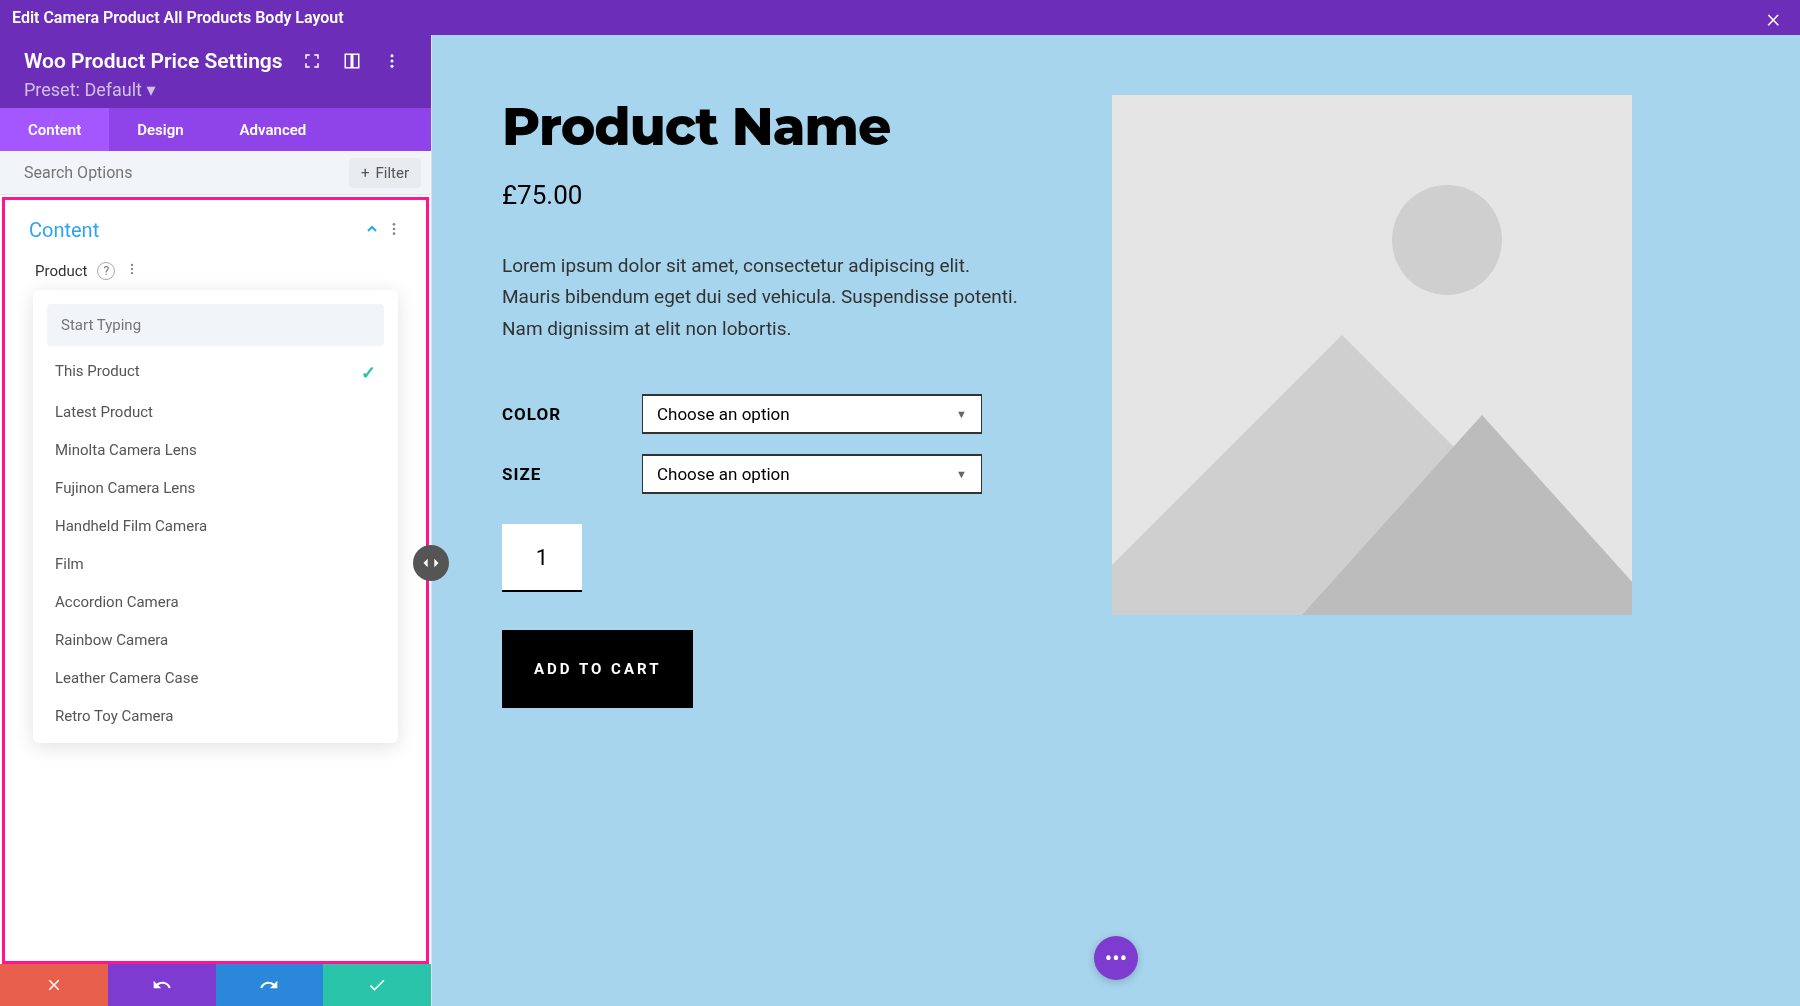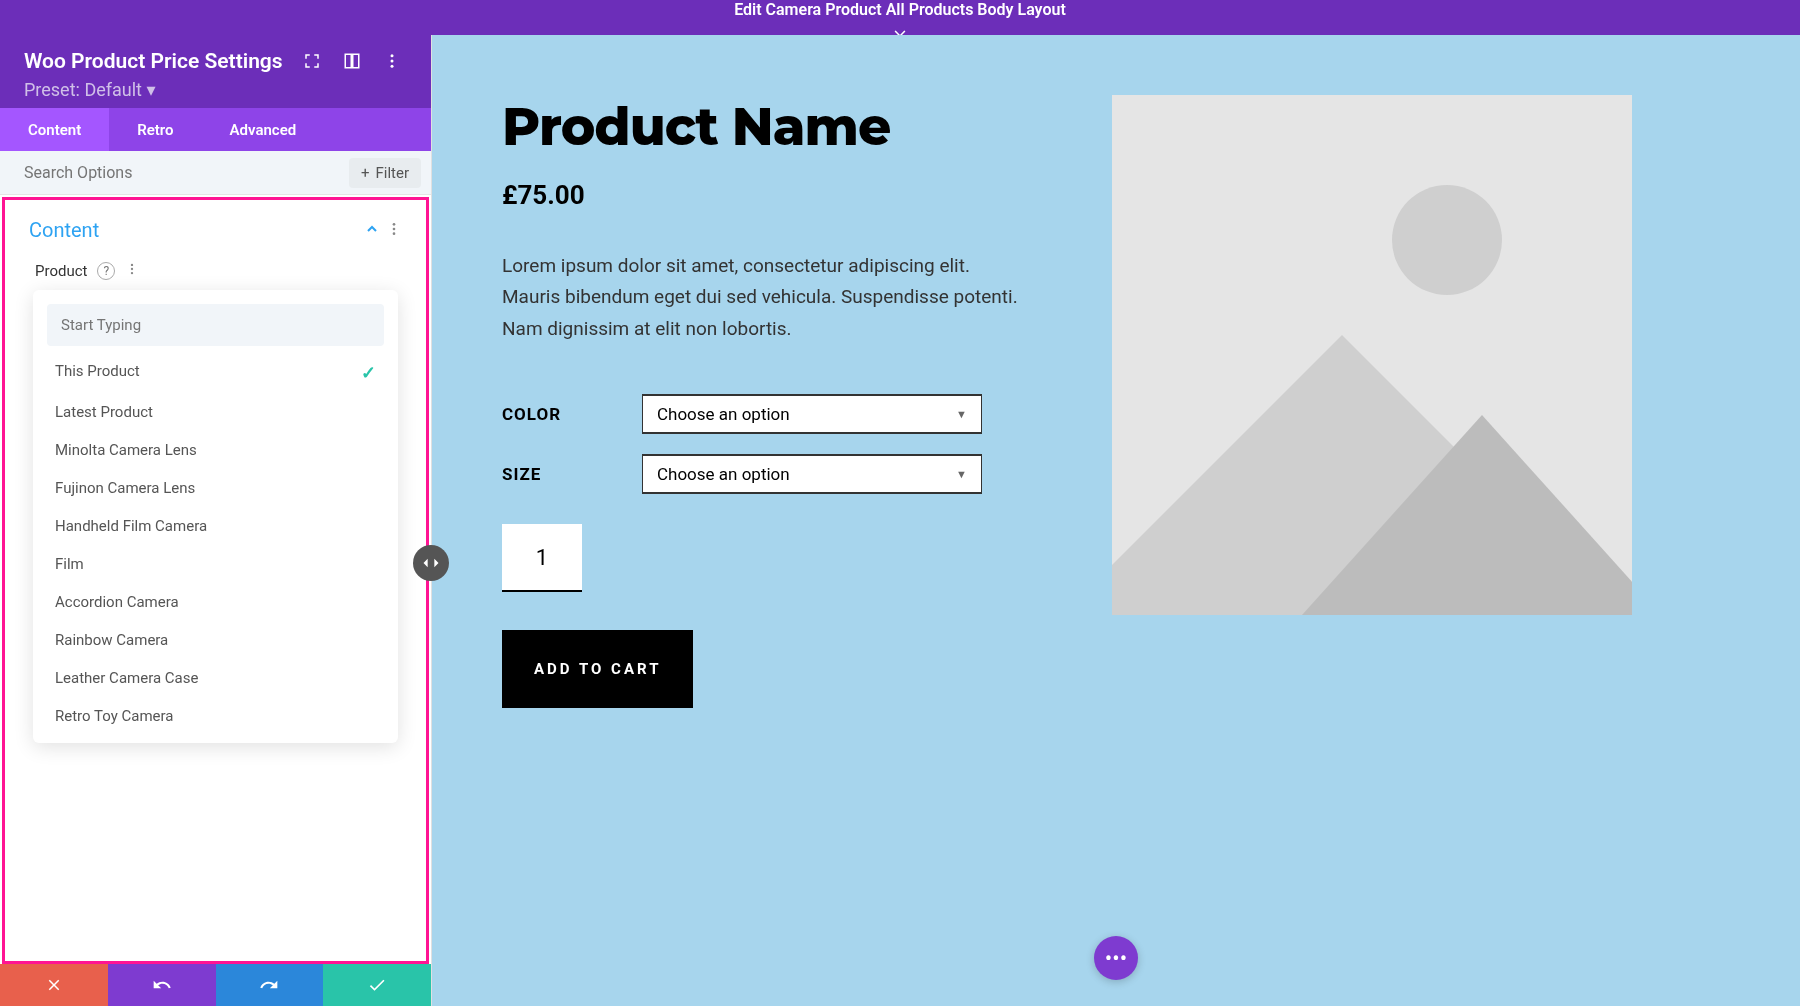--- a/index.html
+++ b/index.html
@@ -1,18 +1,18 @@
 <!DOCTYPE html>
 <html><head>
   <meta charset="utf-8">
   <style>
     * { margin: 0; padding: 0; box-sizing: border-box; font-family: -apple-system, BlinkMacSystemFont, 'Segoe UI', Roboto, sans-serif; }
     body { width: 1800px; height: 1006px; overflow: hidden; display: flex; flex-direction: column; transform-origin: top left; }
     
-    .top-bar { background: #6c2eb9; color: #fff; display: flex; align-items: center; padding: 0 12px; height: 35px; font-size: 16px; flex-direction: column; }
+    .top-bar { background: #6c2eb9; color: #fff; display: flex; align-items: center; padding: 0 12px; height: 35px; font-size: 16px; }
     .top-bar-title { font-weight: 600; flex: 1; }
     .close-x { font-size: 26px; cursor: pointer; padding: 0 8px; font-weight: 300; }
     
     .main-area { flex: 1; display: flex; position: relative; }
     
     .sidebar { width: 432px; background: #fff; display: flex; flex-direction: column; border-right: 1px solid #e0e0e0; position: relative; }
     
     .settings-header { background: #6c2eb9; color: #fff; padding: 14px 24px 8px; }
     .settings-title-row { display: flex; align-items: center; gap: 18px; }
     .settings-title { font-size: 21px; font-weight: 600; }
@@ -48,21 +48,21 @@
     .footer-btn.purple { background: #7e3bd0; }
     .footer-btn.blue { background: #2b87da; }
     .footer-btn.green { background: #29c4a9; }
     
     .drag-handle { position: absolute; right: -18px; top: 510px; width: 36px; height: 36px; background: #555; border-radius: 50%; display: flex; align-items: center; justify-content: center; color: #fff; cursor: ew-resize; z-index: 10; }
     
     .canvas { flex: 1; background: #a7d5ed; position: relative; padding: 60px 70px; }
     .product-layout { display: flex; gap: 80px; }
     .product-left { flex: 1; max-width: 530px; }
     .product-title { font-size: 52px; font-weight: 800; letter-spacing: -1px; color: #000; margin-bottom: 22px; font-family: 'Montserrat', sans-serif; }
-    .product-price { font-size: 26px; font-weight: 700; color: #000; margin-bottom: 30px; }
+    .product-price { font-size: 26px; font-weight: 400; color: #000; margin-bottom: 30px; }
     .product-desc { font-size: 19px; line-height: 1.65; color: #333; margin-bottom: 50px; margin-top: 40px; }
     
     .option-row { display: flex; align-items: center; margin-bottom: 20px; }
     .option-label { width: 140px; font-size: 17px; font-weight: 700; letter-spacing: 1px; color: #000; }
     .option-select { flex: 1; max-width: 340px; border: 1px solid #333; border-top: 2px solid #333; border-bottom: 2px solid #333; background: #fff; padding: 8px 14px; font-size: 17px; display: flex; justify-content: space-between; align-items: center; cursor: pointer; }
     .select-arrow { font-size: 11px; color: #666; }
     
     .qty-input { width: 80px; height: 68px; border: none; border-bottom: 2px solid #000; background: #fff; text-align: center; font-size: 22px; margin-top: 30px; margin-bottom: 38px; display: flex; align-items: center; justify-content: center; }
     
     .add-cart-btn { background: #000; color: #fff; border: none; padding: 30px 32px; font-size: 15px; font-weight: 700; letter-spacing: 3px; cursor: pointer; }
@@ -107,21 +107,21 @@
             </svg>
         </div>
       </div>
       <div class="preset-row">
         <span>Preset: Default</span> <span>▾</span>
       </div>
     </div>
 
     <div class="tabs">
       <div class="tab active">Content</div>
-      <div class="tab">Retro</div>
+      <div class="tab">Design</div>
       <div class="tab">Advanced</div>
     </div>
 
     <div class="search-row">
       <input class="search-input" placeholder="Search Options" style="">
       <button class="filter-btn">
         <span>+</span>
         <span>Filter</span>
       </button>
     </div>

